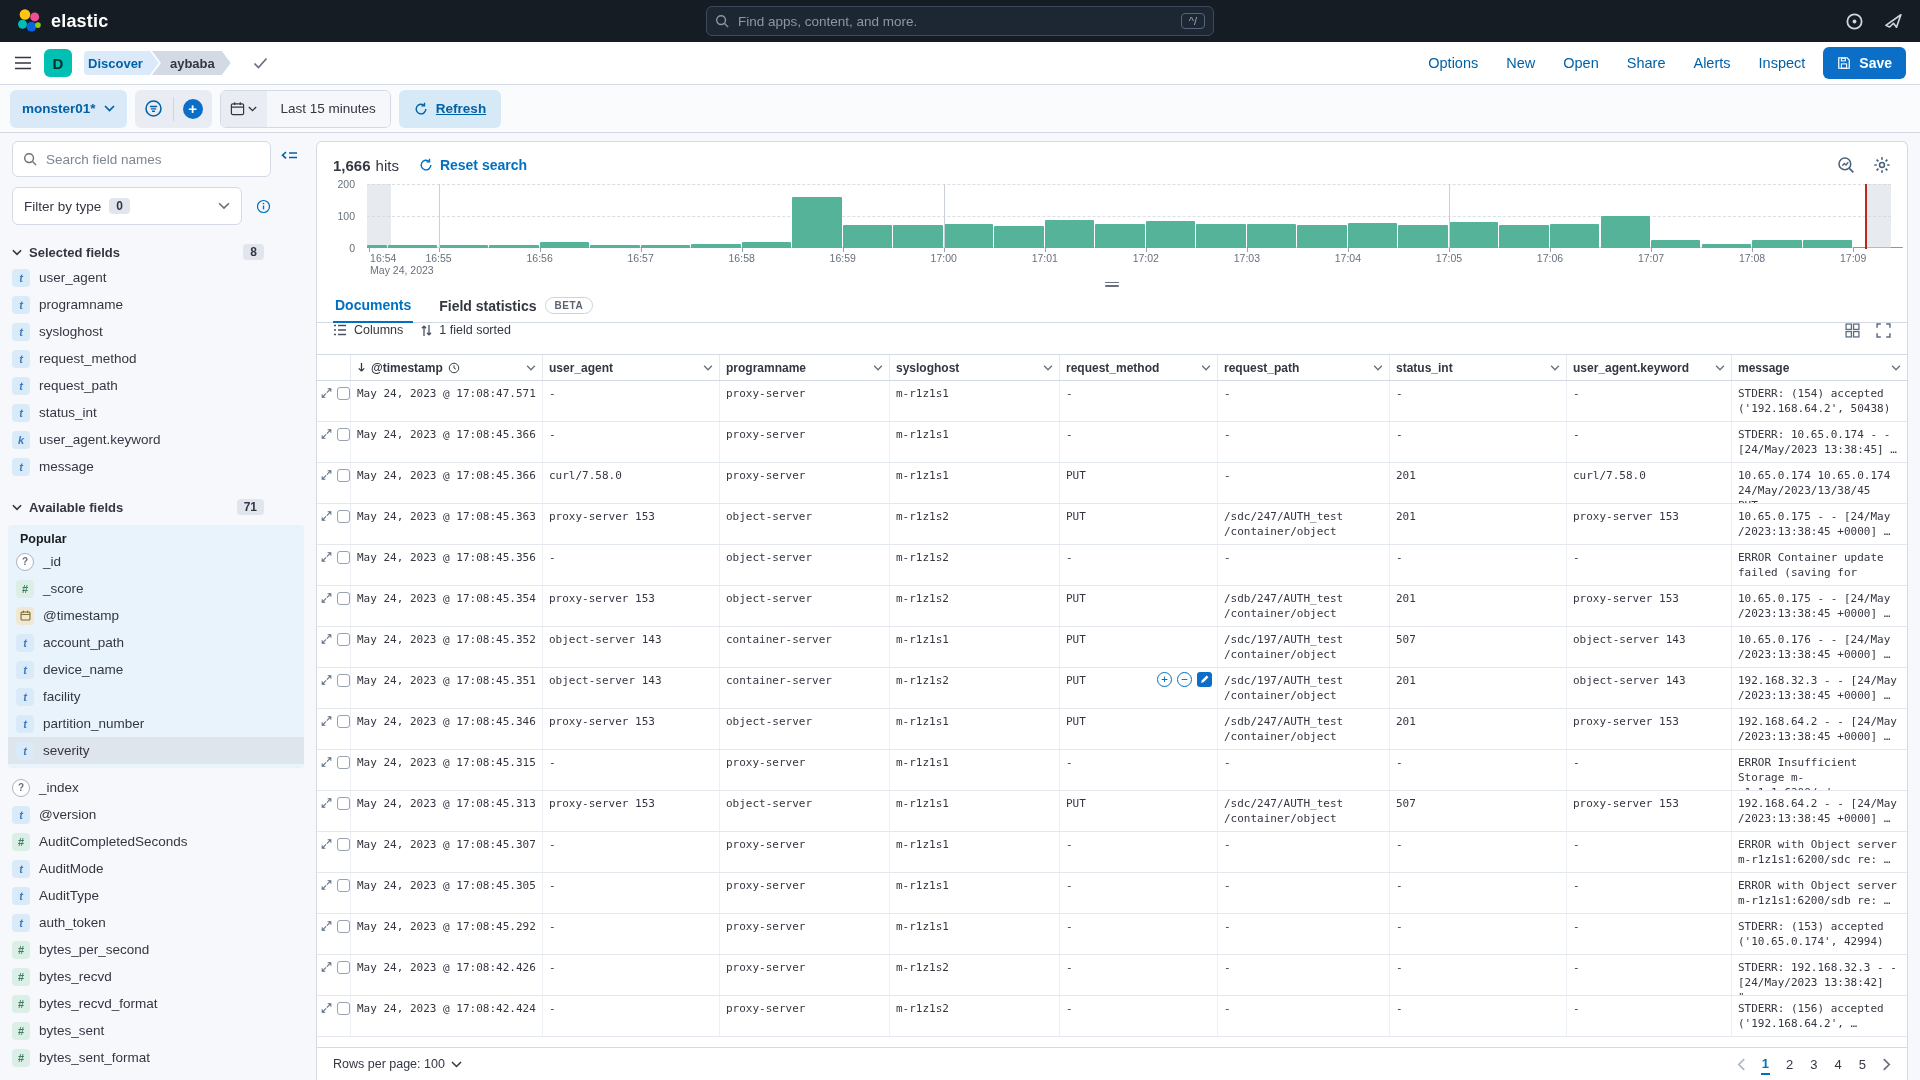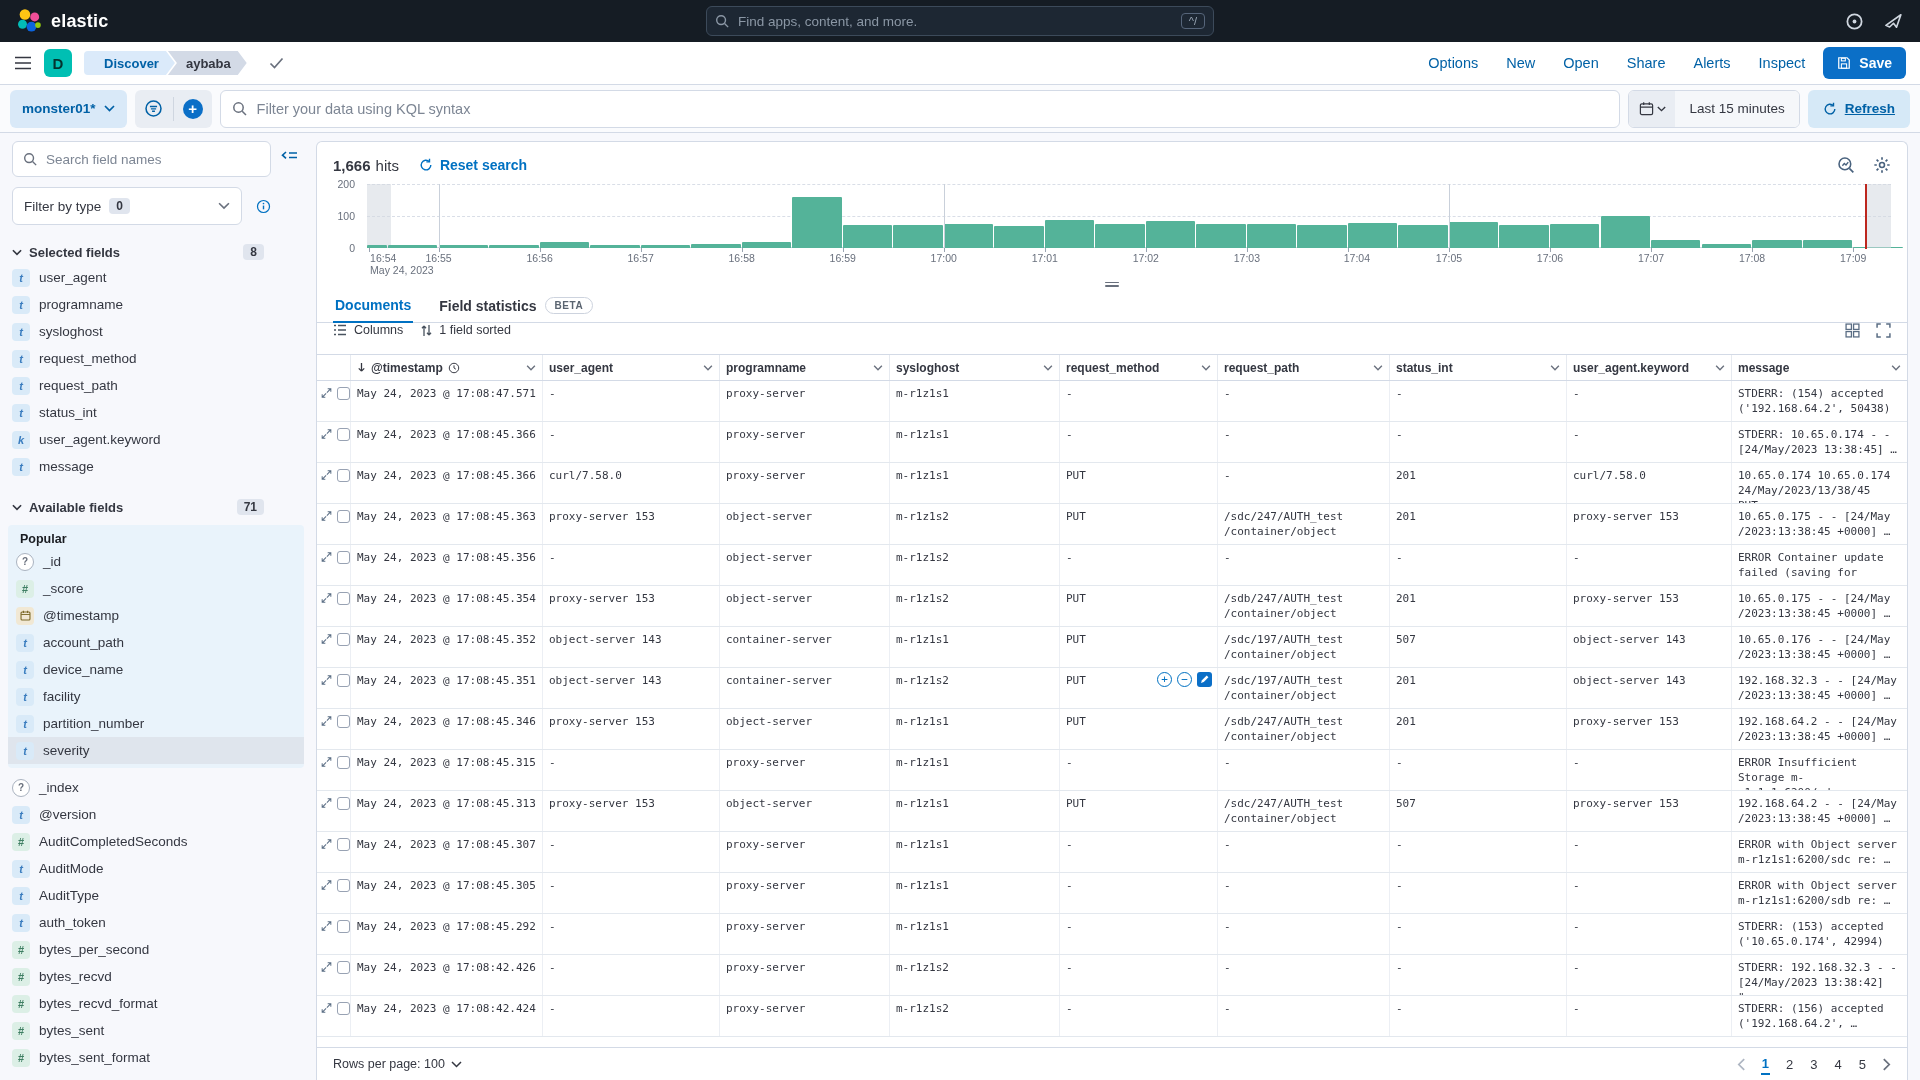--- a/index.html
+++ b/index.html
@@ -16,21 +16,21 @@
   .gsearch input { flex:1; background:transparent; border:none; outline:none; color:#cfd6df; font-size:13.5px; font-family:inherit; }
   .gsearch input::placeholder { color:#8b97a5; }
   .shortcut { border:1px solid #57окт;}
   .shortcut { border:1px solid #56657a; color:#9aa7b5; border-radius:4px; font-size:11px; padding:1px 7px; }
   .top-icons { margin-left:auto; display:flex; align-items:center; gap:20px; color:#cfd6df; }
 
   
   .crumbbar { height:43px; background:#fff; border-bottom:1px solid #d3dae6; display:flex; align-items:center; padding:0 14px; gap:12px; }
   .space-badge { width:28px; height:28px; border-radius:6px; background:#00bfb3; color:#04332e; font-weight:700; font-size:15px; display:flex; align-items:center; justify-content:center; }
   .crumbs { display:flex; align-items:center; }
-  .crumb { height:24px; display:flex; align-items:center; font-size:13px; font-weight:600; padding:0 16px 0 20px; }
+  .crumb { height:24px; display:flex; align-items:center; font-size:13px; font-weight:600; padding:0 16px 0 4px; }
   .crumb.first { background:#dbeafa; color:#0061a6; clip-path:polygon(0 0,calc(100% - 9px) 0,100% 50%,calc(100% - 9px) 100%,0 100%); border-radius:4px 0 0 4px; }
   .crumb.last { background:#d3dae6; color:#343741; margin-left:-7px; padding-left:18px;
     clip-path:polygon(0 0,calc(100% - 9px) 0,100% 50%,calc(100% - 9px) 100%,0 100%,9px 50%); }
   .crumb-check { color:#69707d; margin-left:10px; }
   .nav-links { margin-left:auto; display:flex; align-items:center; gap:28px; }
   .nav-link { color:#0061a6; font-size:14.5px; cursor:pointer; }
   .save-btn { margin-left:6px; background:#0b6fc7; color:#fff; border:none; height:32px; border-radius:6px;
     padding:0 14px; font-size:14px; font-weight:600; display:flex; align-items:center; gap:8px; font-family:inherit; }
 
   
@@ -236,29 +236,20 @@
     <span class="fg-btn">
       <svg width="19" height="19" viewBox="0 0 16 16">
           <circle cx="8" cy="8" r="6.3" fill="none" stroke="#0061a6" stroke-width="1.3"></circle>
           <path d="M5 6.3h6M5.8 8.3h4.4M6.8 10.3h2.4" stroke="#0061a6" stroke-width="1.2"></path>
         </svg>
     </span>
     <span class="fg-div"></span>
     <span class="fg-btn">
       <span class="plus-circle">+</span>
     </span>
-  </div>
-  <div class="kql">
-    <span>
-      <svg width="16" height="16" viewBox="0 0 16 16">
-          <circle cx="6.5" cy="6.5" r="4.7" fill="none" stroke="#69707d" stroke-width="1.5"></circle>
-          <line x1="10.2" y1="10.2" x2="14" y2="14" stroke="#69707d" stroke-width="1.5"></line>
-        </svg>
-    </span>
-    <input type="text" readonly="" placeholder="Filter your data using KQL syntax" style="">
   </div>
   <div class="datepicker">
     <span class="dp-cal">
       <svg width="15" height="15" viewBox="0 0 16 16">
           <rect x="1.5" y="3" width="13" height="11.5" rx="1.5" fill="none" stroke="#343741" stroke-width="1.3"></rect>
           <path d="M1.5 6.5h13" stroke="#343741" stroke-width="1.2"></path>
           <path d="M5 1.2v3M11 1.2v3" stroke="#343741" stroke-width="1.3"></path>
         </svg>
       <svg width="9" height="6" viewBox="0 0 11 7">
           <path d="M1 1l4.5 4.5L10 1" fill="none" stroke="#343741" stroke-width="1.7"></path>
@@ -554,21 +545,21 @@
             <span class="xsub" style="left: 0.2%;">May 24, 2023</span>
             <span class="xlab" style="left: 4.69613%;">16:55</span>
             <span class="xlab" style="left: 11.326%;">16:56</span>
             <span class="xlab" style="left: 17.9558%;">16:57</span>
             <span class="xlab" style="left: 24.5856%;">16:58</span>
             <span class="xlab" style="left: 31.2155%;">16:59</span>
             <span class="xlab" style="left: 37.8453%;">17:00</span>
             <span class="xlab" style="left: 44.4751%;">17:01</span>
             <span class="xlab" style="left: 51.105%;">17:02</span>
             <span class="xlab" style="left: 57.7348%;">17:03</span>
-            <span class="xlab" style="left: 64.3646%; margin-left: 9px;">17:04</span>
+            <span class="xlab" style="left: 64.3646%;">17:04</span>
             <span class="xlab" style="left: 70.9945%;">17:05</span>
             <span class="xlab" style="left: 77.6243%;">17:06</span>
             <span class="xlab" style="left: 84.2541%;">17:07</span>
             <span class="xlab" style="left: 90.884%;">17:08</span>
             <span class="xlab" style="left: 97.5138%;">17:09</span>
           </div>
       </div>
 
       <div class="drag-handle">
           <i></i>

